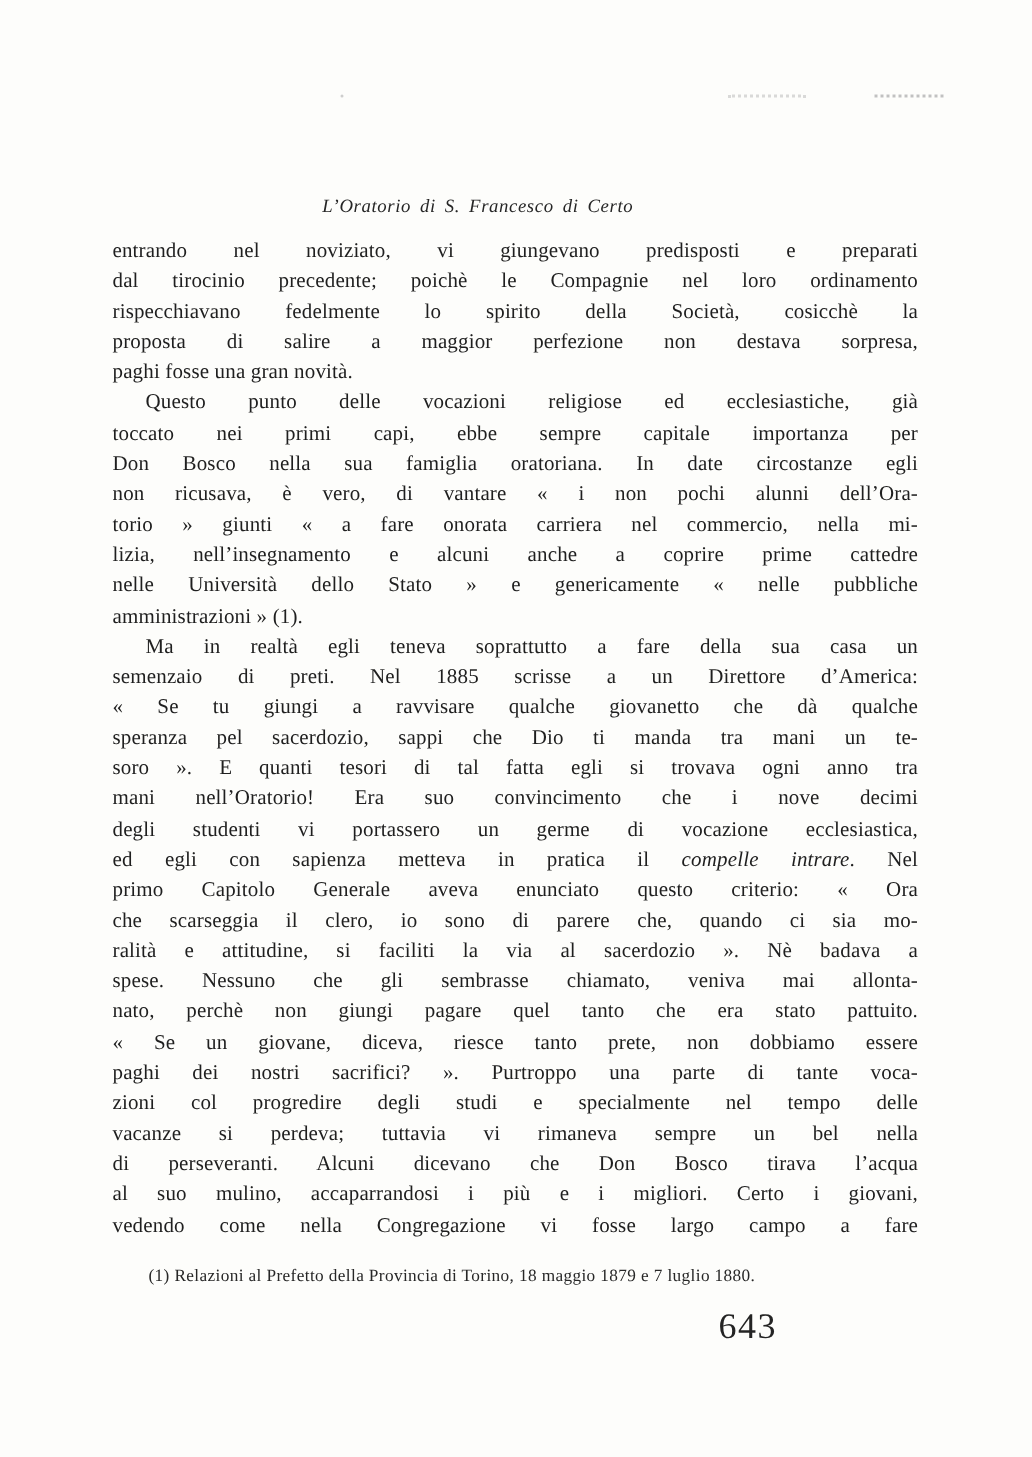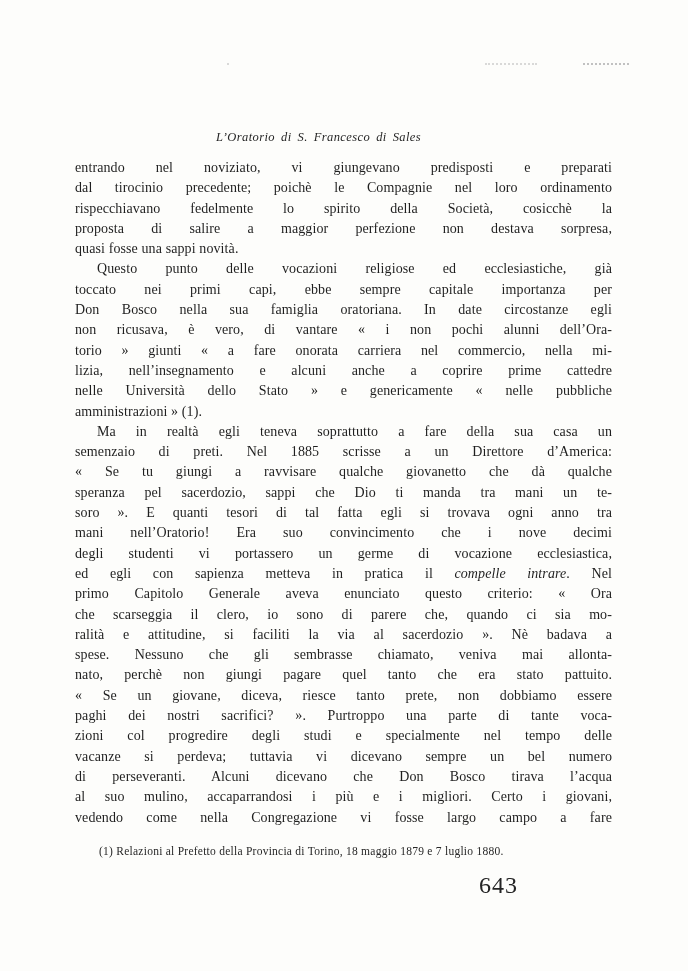--- a/index.html
+++ b/index.html
@@ -96,29 +96,29 @@
 </style>
 </head>
 <body>
 
 <div class="page">
 
   <div class="speck" style="left:227px; top:63px;"></div>
   <div class="dots-sparse" style="left:485px; top:63px;"></div>
   <div class="dots-dense" style="left:583px; top:63px;"></div>
 
-  <div class="running-head">L’Oratorio di S. Francesco di Sales</div>
+  <div class="running-head">L’Oratorio di S. Francesco di Certo</div>
 
   <div class="text-block">
       <div class="para">
         <div class="line"><span>entrando nel noviziato, vi giungevano predisposti e preparati</span></div>
         <div class="line"><span>dal tirocinio precedente; poichè le Compagnie nel loro ordinamento</span></div>
         <div class="line"><span>rispecchiavano fedelmente lo spirito della Società, cosicchè la</span></div>
         <div class="line"><span>proposta di salire a maggior perfezione non destava sorpresa,</span></div>
-        <div class="line lastline"><span>quasi fosse una sappi novità.</span></div>
+        <div class="line lastline"><span>paghi fosse una gran novità.</span></div>
       </div>
       <div class="para indent">
         <div class="line"><span>Questo punto delle vocazioni religiose ed ecclesiastiche, già</span></div>
         <div class="line"><span>toccato nei primi capi, ebbe sempre capitale importanza per</span></div>
         <div class="line"><span>Don Bosco nella sua famiglia oratoriana. In date circostanze egli</span></div>
         <div class="line"><span>non ricusava, è vero, di vantare « i non pochi alunni dell’Ora-</span></div>
         <div class="line"><span>torio » giunti « a fare onorata carriera nel commercio, nella mi-</span></div>
         <div class="line"><span>lizia, nell’insegnamento e alcuni anche a coprire prime cattedre</span></div>
         <div class="line"><span>nelle Università dello Stato » e genericamente « nelle pubbliche</span></div>
         <div class="line lastline"><span>amministrazioni » (1).</span></div>
@@ -133,21 +133,21 @@
         <div class="line"><span>degli studenti vi portassero un germe di vocazione ecclesiastica,</span></div>
         <div class="line"><span>ed egli con sapienza metteva in pratica il </span><i>compelle intrare</i><span>. Nel</span></div>
         <div class="line"><span>primo Capitolo Generale aveva enunciato questo criterio: « Ora</span></div>
         <div class="line"><span>che scarseggia il clero, io sono di parere che, quando ci sia mo-</span></div>
         <div class="line"><span>ralità e attitudine, si faciliti la via al sacerdozio ». Nè badava a</span></div>
         <div class="line"><span>spese. Nessuno che gli sembrasse chiamato, veniva mai allonta-</span></div>
         <div class="line"><span>nato, perchè non giungi pagare quel tanto che era stato pattuito.</span></div>
         <div class="line"><span>« Se un giovane, diceva, riesce tanto prete, non dobbiamo essere</span></div>
         <div class="line"><span>paghi dei nostri sacrifici? ». Purtroppo una parte di tante voca-</span></div>
         <div class="line"><span>zioni col progredire degli studi e specialmente nel tempo delle</span></div>
-        <div class="line"><span>vacanze si perdeva; tuttavia vi dicevano sempre un bel numero</span></div>
+        <div class="line"><span>vacanze si perdeva; tuttavia vi rimaneva sempre un bel nella</span></div>
         <div class="line"><span>di perseveranti. Alcuni dicevano che Don Bosco tirava l’acqua</span></div>
         <div class="line"><span>al suo mulino, accaparrandosi i più e i migliori. Certo i giovani,</span></div>
         <div class="line"><span>vedendo come nella Congregazione vi fosse largo campo a fare</span></div>
       </div>
     </div>
 
   <div class="footnote">
     <span>(1) Relazioni al Prefetto della Provincia di Torino, 18 maggio 1879 e 7 luglio 1880.</span>
   </div>
 

